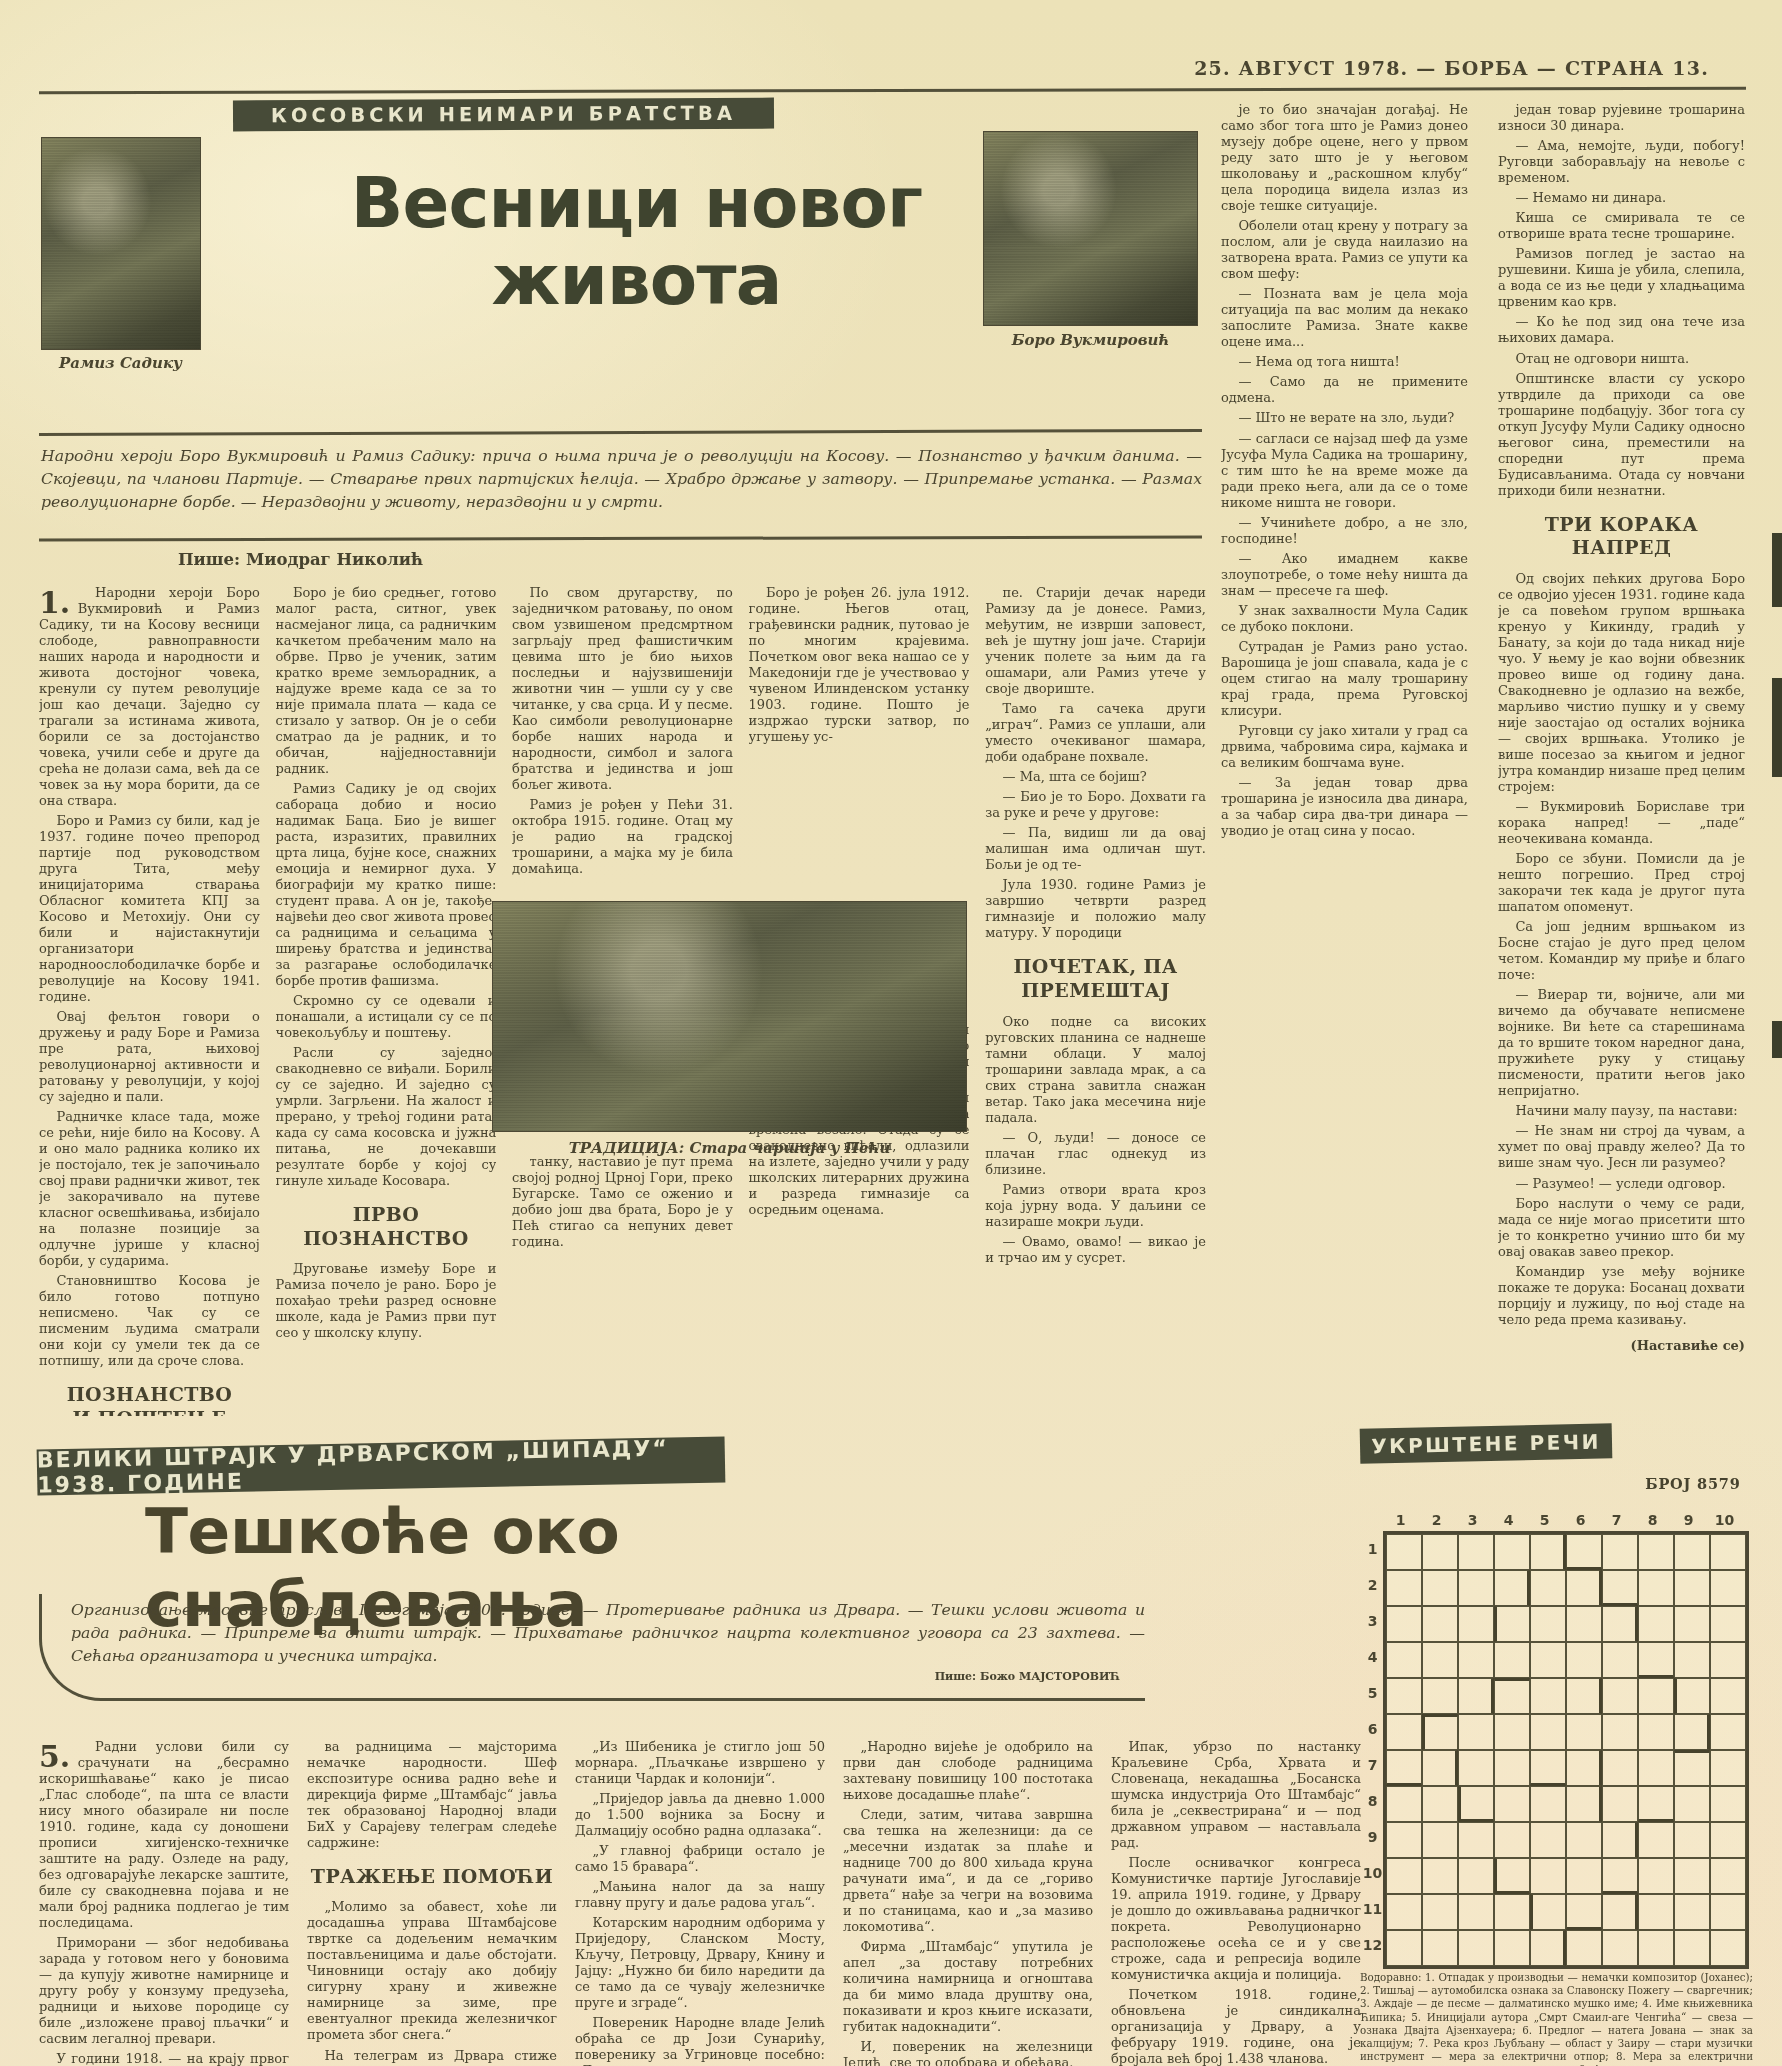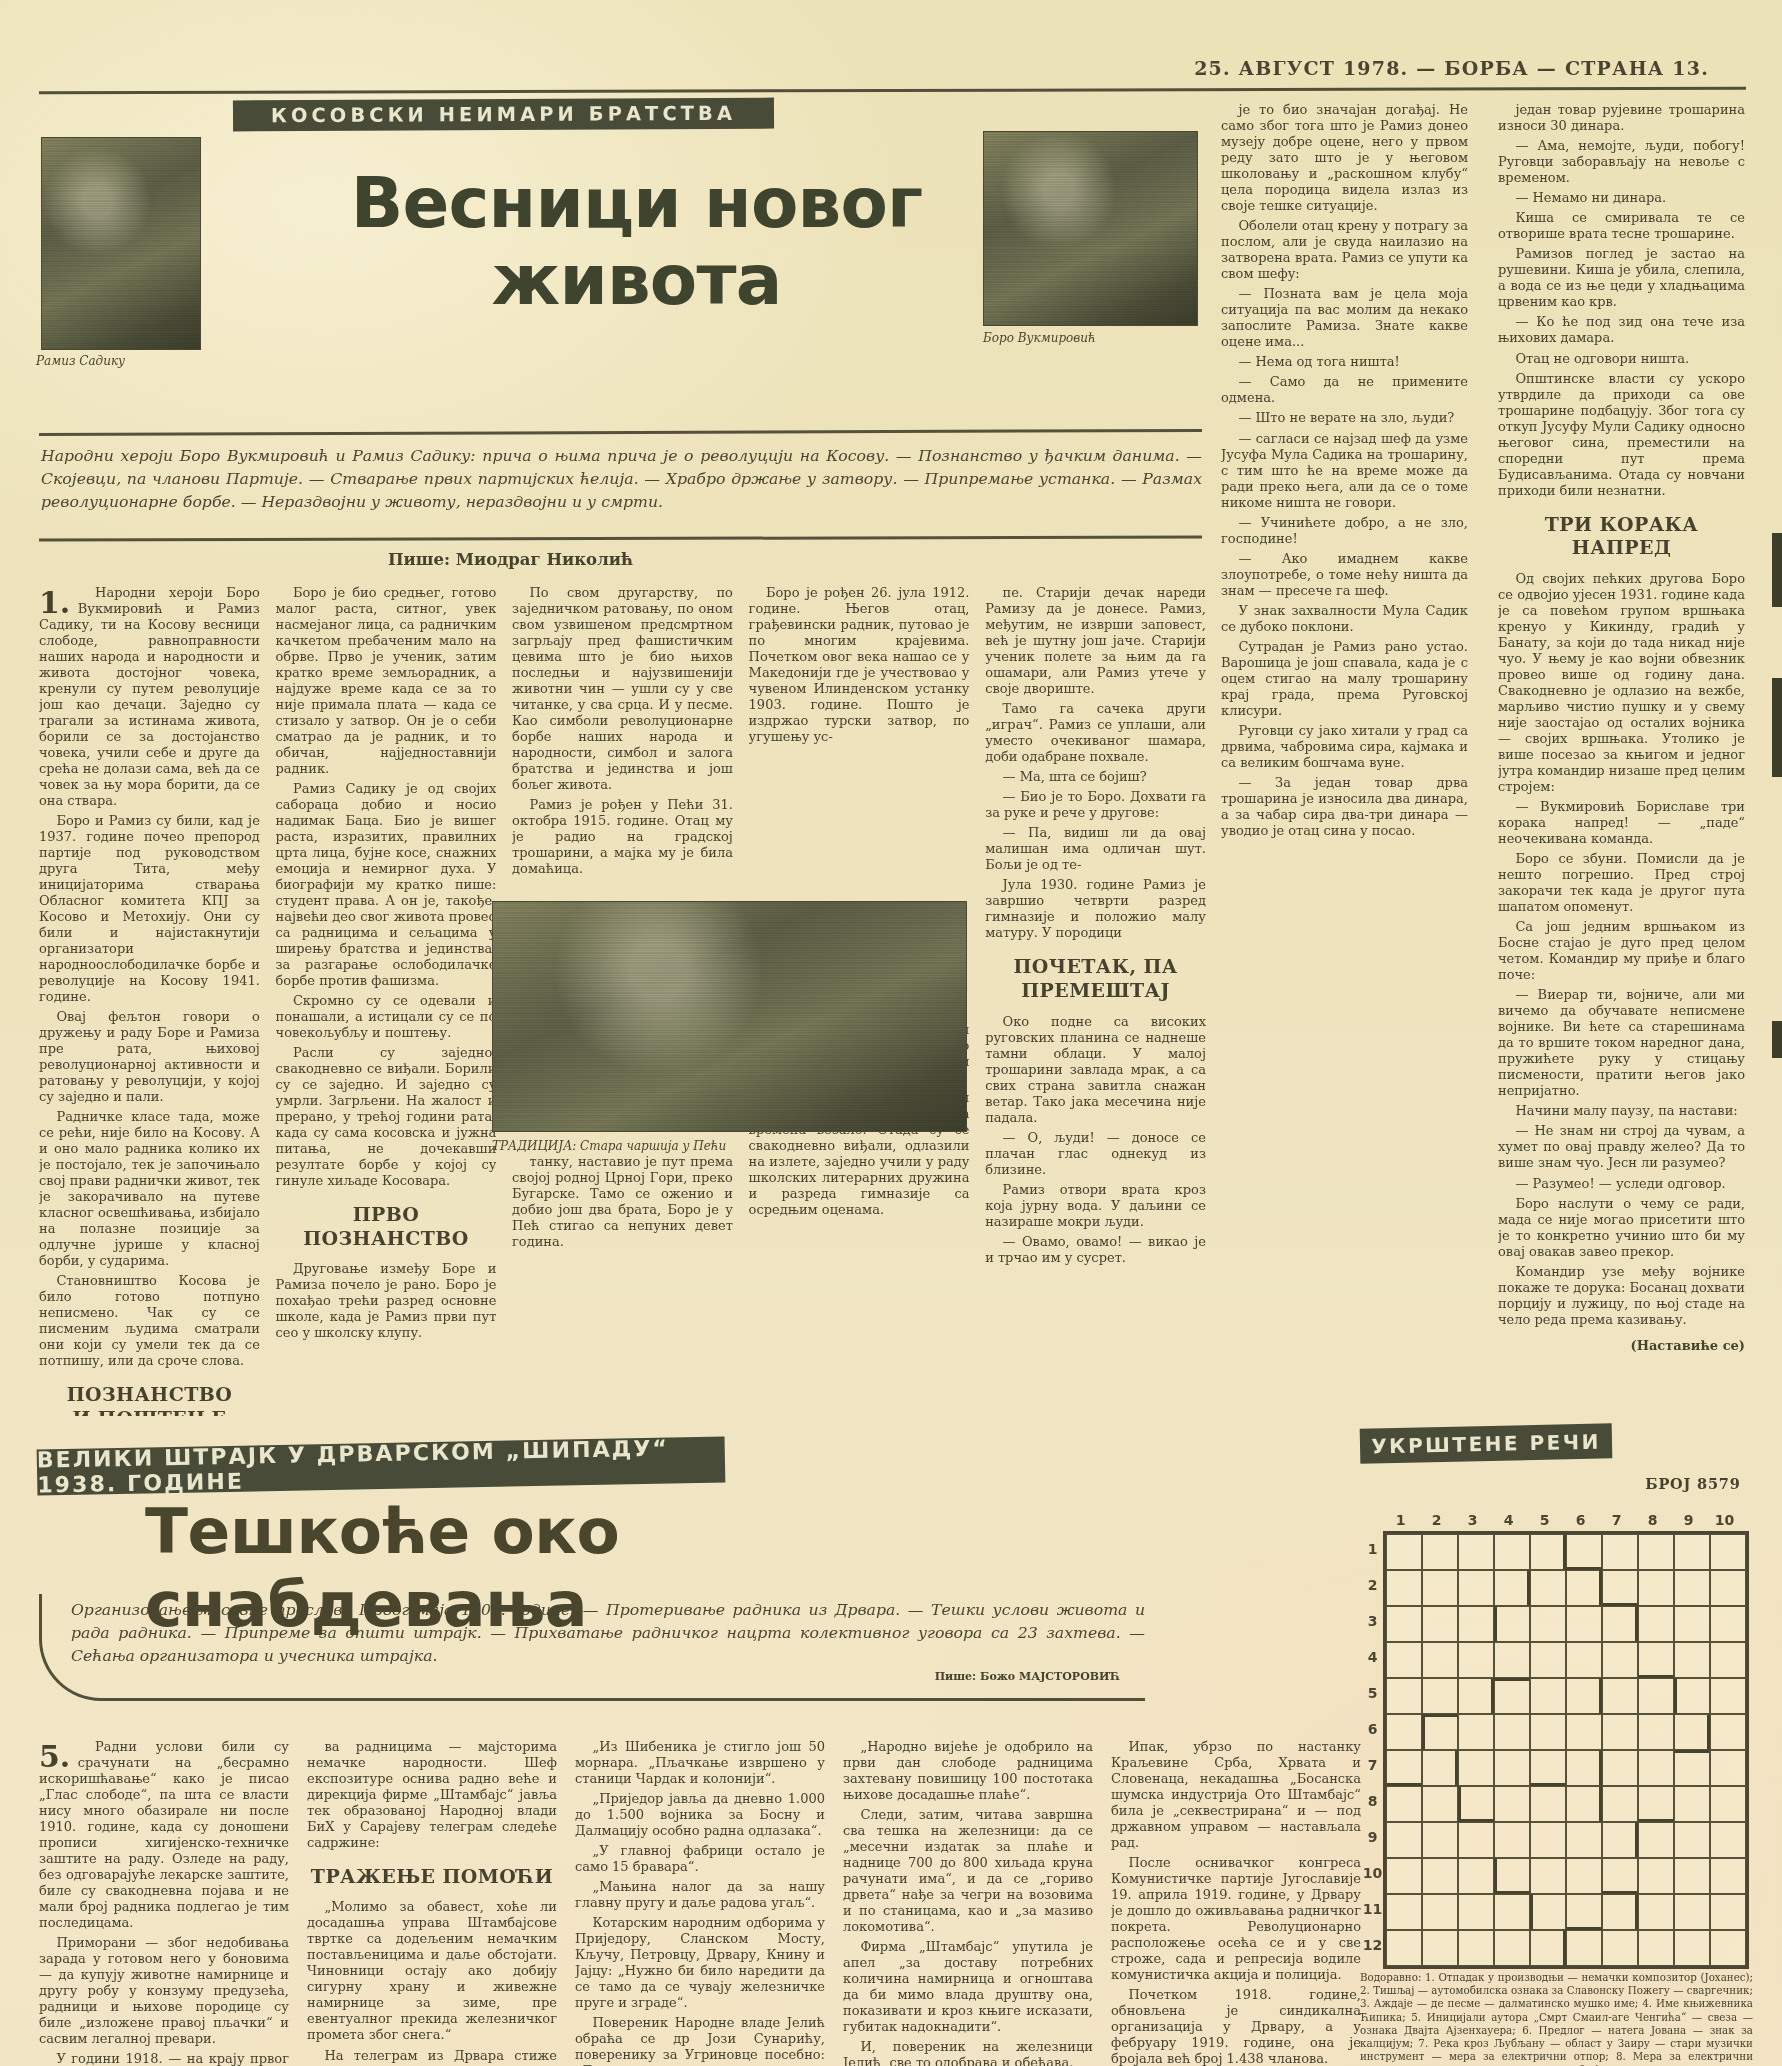--- a/index.html
+++ b/index.html
@@ -14,39 +14,39 @@
   #masthead{position:absolute;top:57px;right:74px;font-size:19px;font-weight:bold;letter-spacing:1.2px;color:#4a4530;}
   #masthead-rule{position:absolute;top:89px;left:39px;width:1707px;height:2.9px;background:#53503a;transform:rotate(-.15deg);}
   
   .bar{background:#474b38;color:#e9e6cb;font-family:"DejaVu Sans",sans-serif;font-weight:bold;
        display:flex;align-items:center;justify-content:center;}
   .photo{background:
       repeating-linear-gradient(0deg, rgba(30,30,20,.10) 0 1.2px, rgba(0,0,0,0) 1.2px 2.5px),
       radial-gradient(circle at 35% 30%, rgba(230,225,190,.45) 0 8%, transparent 30%),
       linear-gradient(155deg,#85855f 0%,#5d5f47 35%,#757757 60%,#4a4c37 85%,#3c3e2c 100%);
       border:1.7px solid #4c4834;box-sizing:border-box;}
-  .caption{font-style:italic;font-size:12px;color:#4a452f;}
+  .caption{font-style:italic;font-size:15px;text-align:center;color:#4a452f;font-weight:bold;}
   .subhead{font-weight:bold;text-align:center;font-size:19px;line-height:1.25;margin:14px 0 10.7px 0;white-space:pre-line;letter-spacing:0.4px;}
   .col p{margin:0 0 4.1px 0;font-size:13px;line-height:16px;text-align:justify;text-indent:17.4px;}
   .col{overflow:hidden;}
   .bignum{float:left;font-size:30px;font-weight:bold;line-height:29px;margin:2.5px 7.4px 0 0;}
   .endmark{text-align:right;font-weight:bold;font-size:13px;margin-top:10px;}
   .rule{background:#55513a;height:2.5px;}
   
   #a1-kicker{position:absolute;left:233px;top:99px;width:541px;height:31px;font-size:19.4px;letter-spacing:4.1px;transform:rotate(-.3deg);}
   #a1-photoL{position:absolute;left:41px;top:137px;width:160px;height:213px;}
   #a1-capL{position:absolute;left:36px;top:354px;width:169px;}
   #a1-photoR{position:absolute;left:983px;top:131px;width:215px;height:195px;}
   #a1-capR{position:absolute;left:983px;top:331px;width:215px;}
   #a1-title{position:absolute;left:314px;top:165px;width:645px;text-align:center;
     font-family:"DejaVu Sans",sans-serif;font-weight:bold;font-size:69px;line-height:1.12;color:#3f442f;letter-spacing:-0.8px;}
   #a1-ruleA{position:absolute;left:39px;top:431px;width:1163px;transform:rotate(-.2deg);}
   #a1-lead{position:absolute;left:41px;top:444px;width:1161px;font-style:italic;font-size:15.7px;line-height:23px;text-align:justify;color:#4a4530;}
   #a1-ruleB{position:absolute;left:39px;top:537px;width:1163px;transform:rotate(-.15deg);}
-  #a1-byline{position:absolute;left:178px;top:550px;width:455px;font-size:16.5px;font-weight:bold;text-align:right;}
+  #a1-byline{position:absolute;left:178px;top:550px;width:455px;font-size:16.5px;font-weight:bold;}
   #a1-main{position:absolute;left:39px;top:585px;width:1167px;height:831px;display:flex;gap:15.7px;}
   #a1-main .col{flex:1 1 0;}
   #a1-side{position:absolute;left:1221px;top:102px;width:524px;height:1314px;display:flex;gap:30px;}
   #a1-side .col{flex:1 1 0;}
   #a1-midphoto{position:absolute;left:492px;top:901px;width:475px;height:231px;}
   #a1-midcap{position:absolute;left:492px;top:1139px;width:475px;}
   .gap{width:100%;}
   
   #cw{position:absolute;left:1360px;top:1426px;width:393px;}
   #cw-bar{width:252px;height:35px;font-size:20px;letter-spacing:2.5px;transform:rotate(-1.2deg);}

